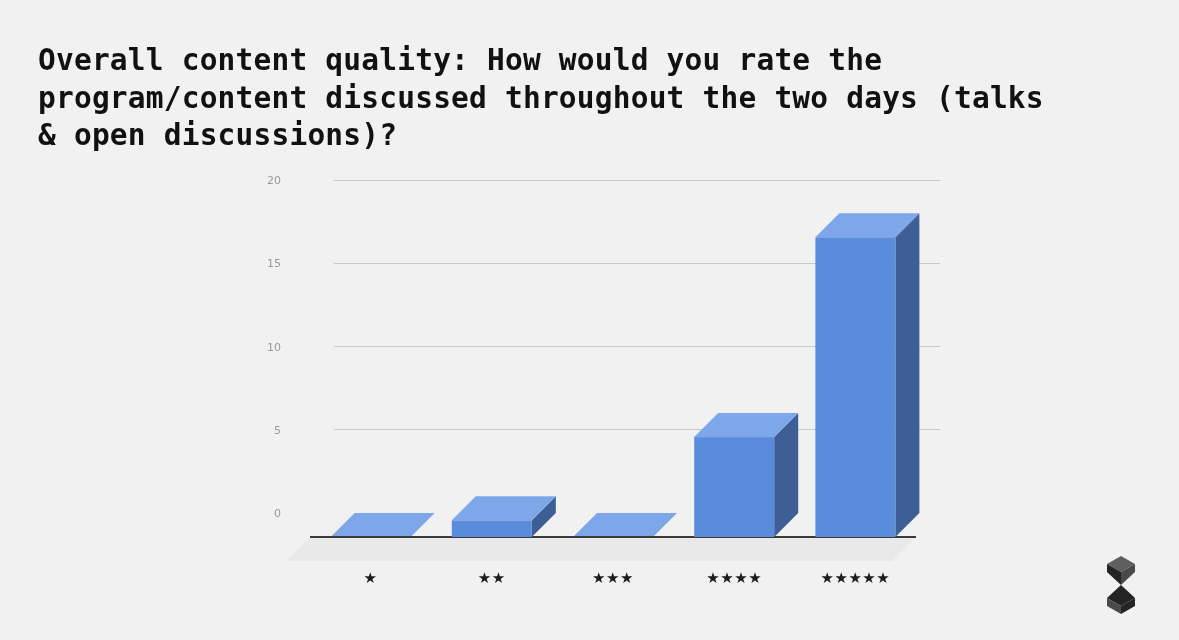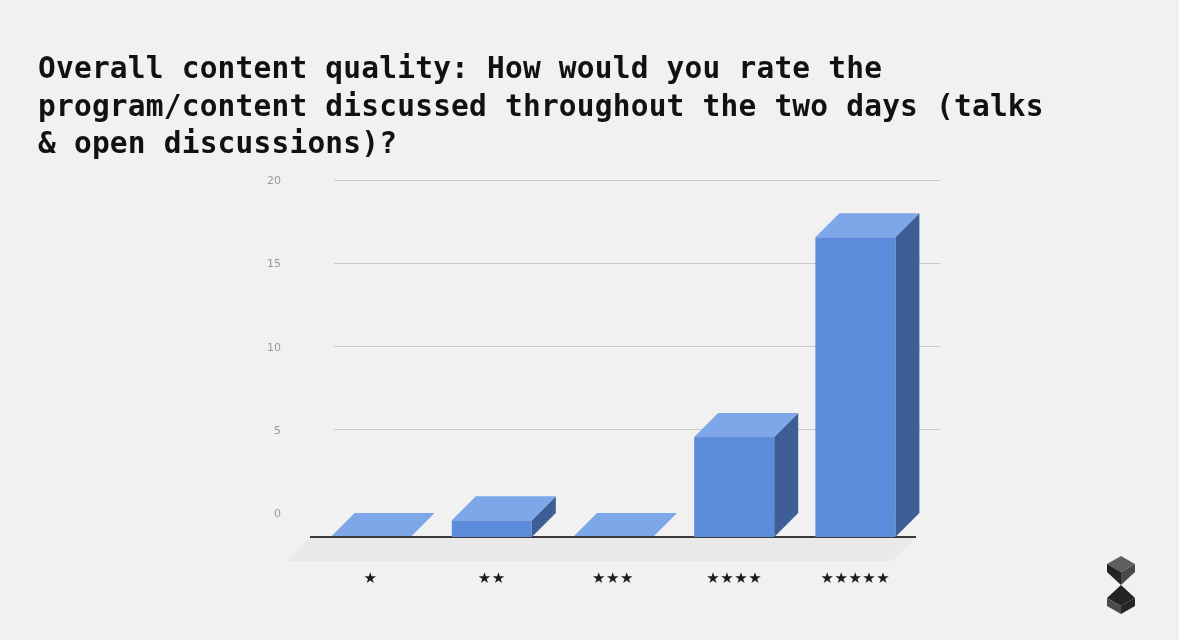--- a/index.html
+++ b/index.html
@@ -21,21 +21,20 @@
     left: 38px;
     top: 42px;
     width: 1090px;
     font-family: "DejaVu Sans Mono", monospace;
     font-weight: bold;
     font-size: 29.5px;
     line-height: 37.5px;
     letter-spacing: 0.2px;
     color: #111111;
     white-space: pre-wrap;
-    margin-top: 8px;
   }
 
   
   #chart-area {
     position: absolute;
     left: 0;
     top: 0;
     width: 1179px;
     height: 640px;
   }

